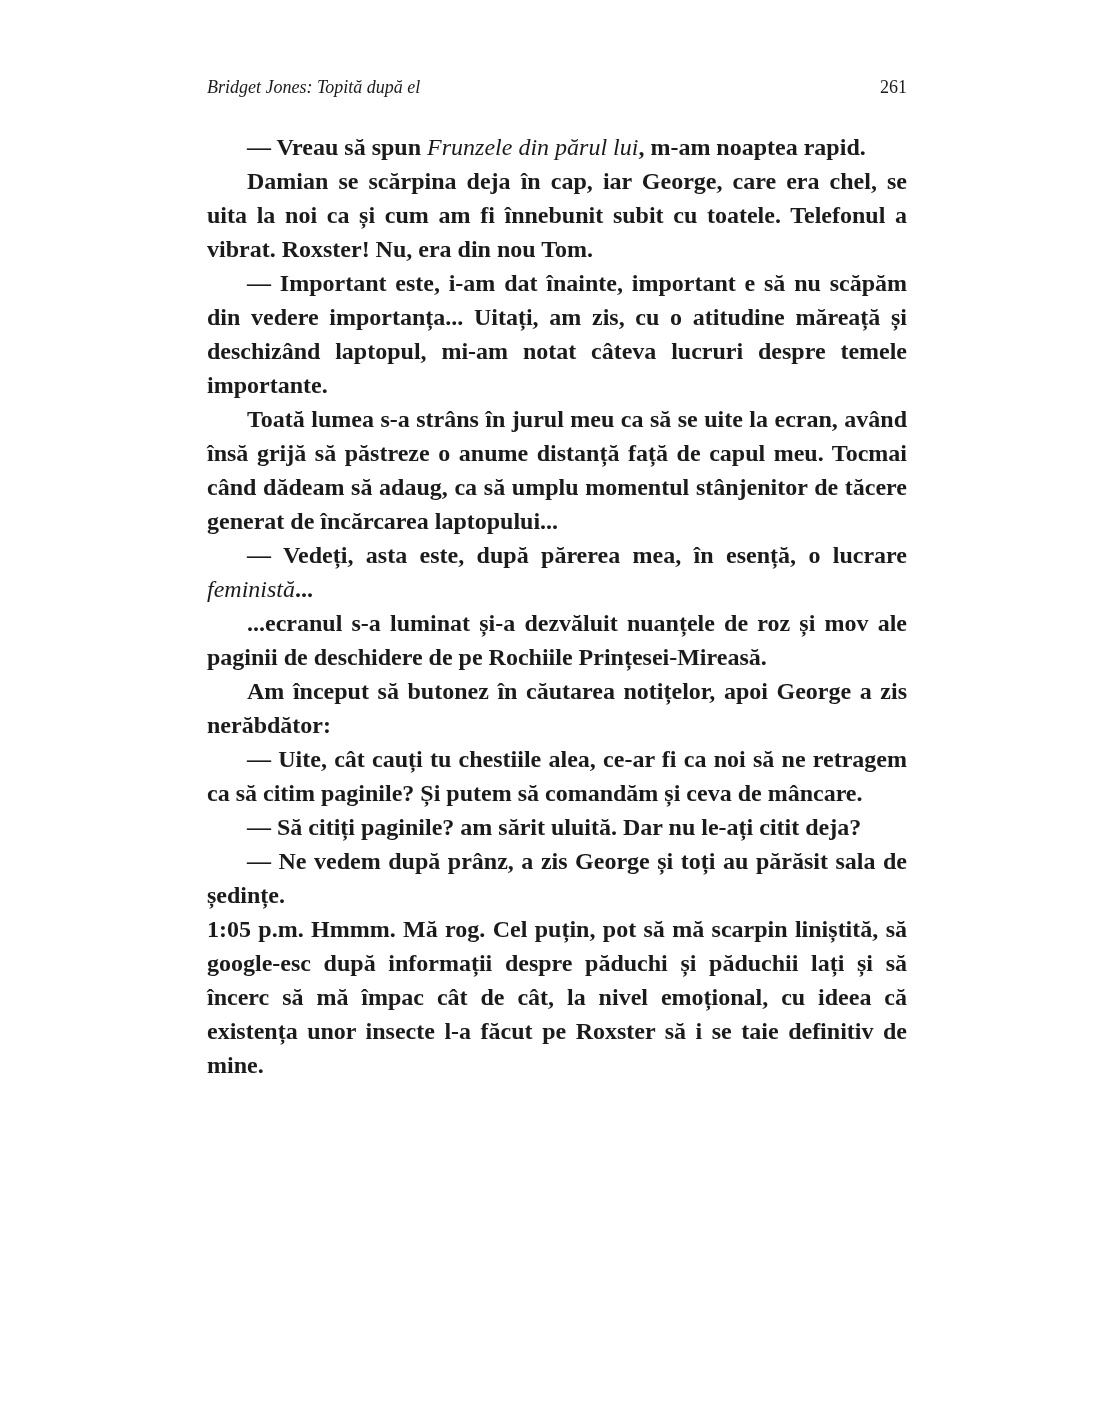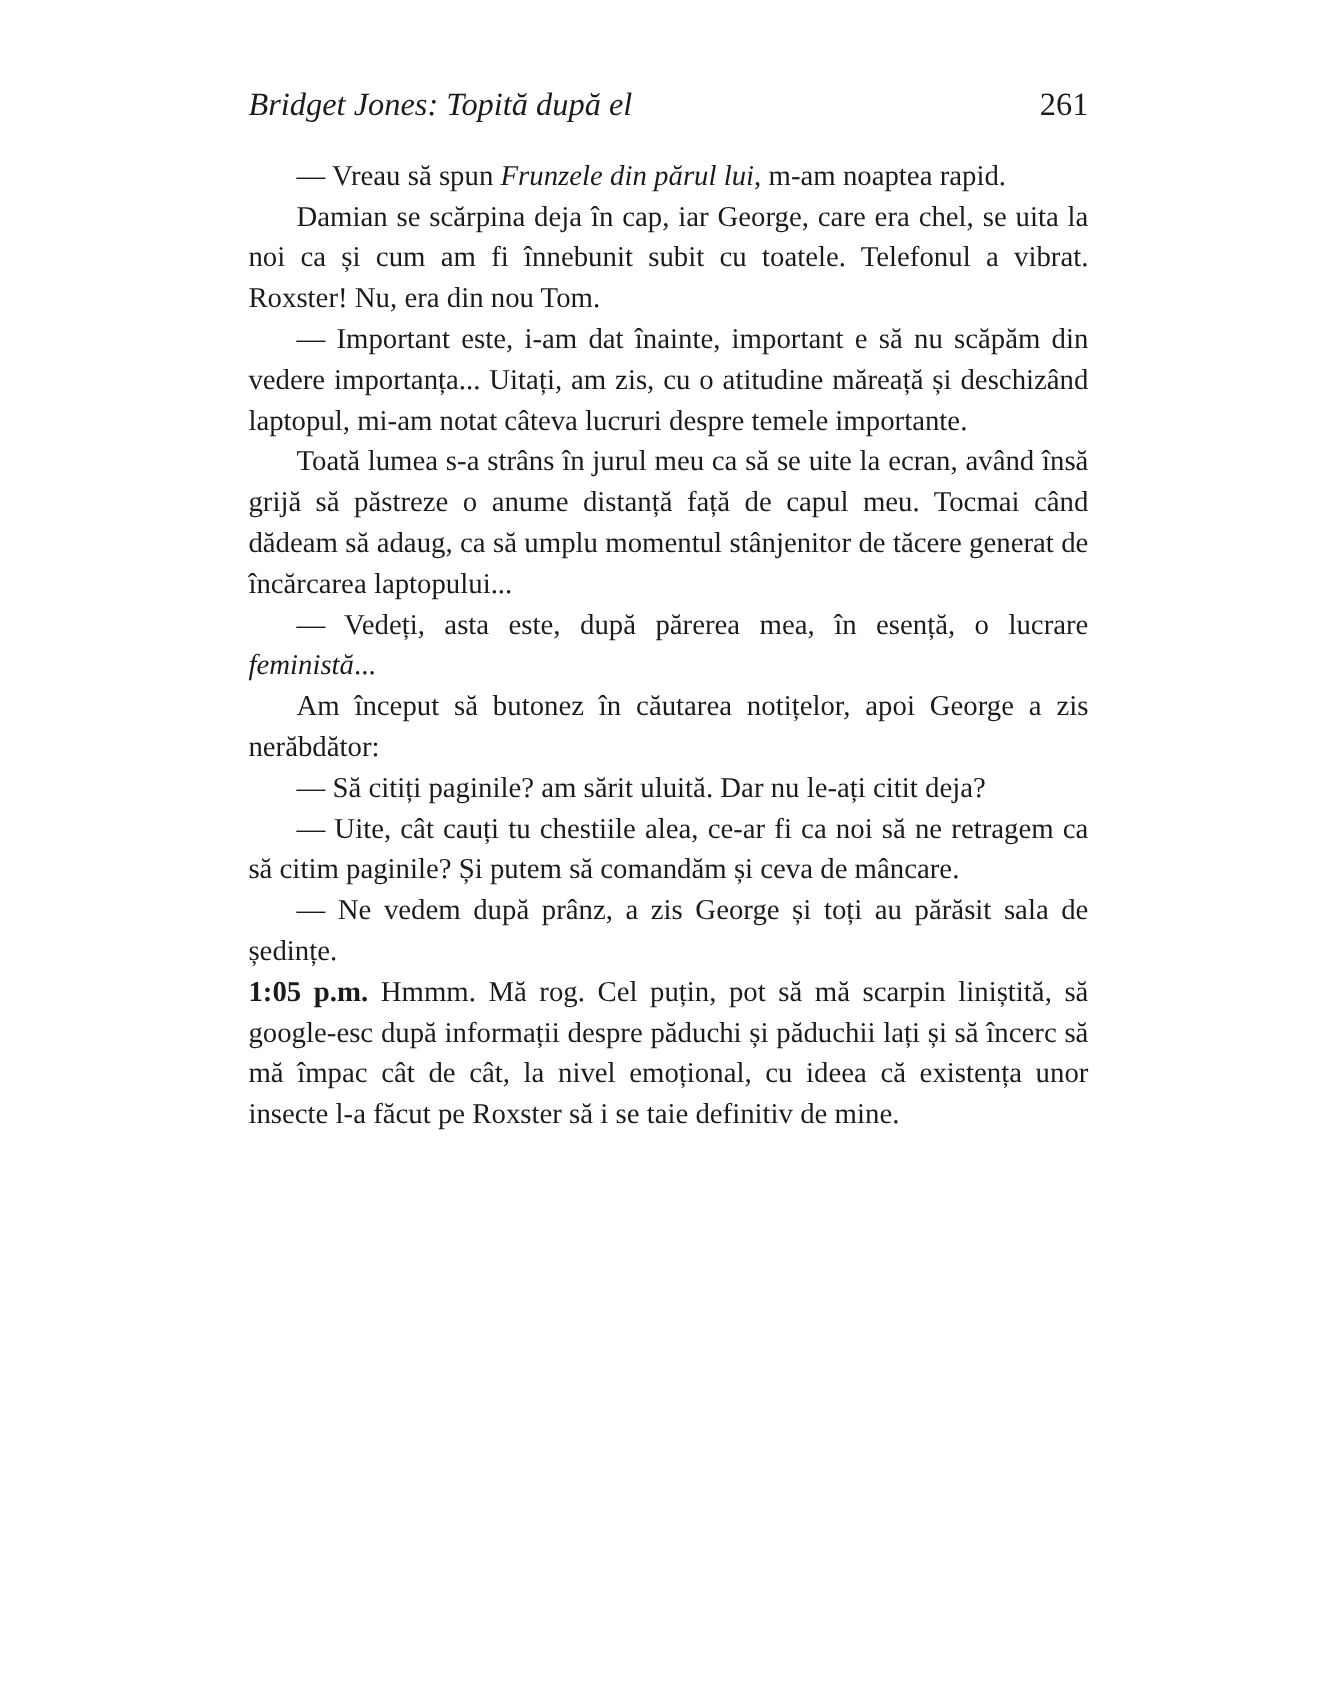--- a/index.html
+++ b/index.html
@@ -17,21 +17,21 @@
     color: #1b1b1b;
   }
   .running-header {
     position: absolute;
     top: 74px;
     left: 207px;
     width: 700px;
     display: flex;
     justify-content: space-between;
     align-items: flex-start;
-    font-size: 27px;
+    font-size: 18px;
     line-height: 26px;
   }
   .running-title {
     font-style: italic;
   }
   .page-number {
     font-style: normal;
   }
   .body-text {
     position: absolute;
@@ -46,36 +46,37 @@
     margin: 0;
     padding: 0;
   }
   .body-text p.indent {
     text-indent: 40px;
   }
   .body-text p.space-before {
   }
   .seg-italic { font-style: italic; margin-top: 24px; }
   .seg-bold   { font-weight: bold; }
-  .seg-normal { font-style: normal; font-weight: normal; }
+  .seg-normal { font-style: normal; font-weight: bold; }
 </style>
 </head>
 <body>
 
 <div class="page">
   <div class="running-header">
     <span class="running-title">Bridget Jones: Topită după el</span>
     <span class="page-number">261</span>
   </div>
 
   <div class="body-text">
       <p class="indent"><span class="seg-normal">— Vreau să spun </span><span class="seg-italic">Frunzele din părul lui</span><span class="seg-normal">, m-am noaptea rapid.</span></p>
       <p class="indent"><span class="seg-normal">Damian se scărpina deja în cap, iar George, care era chel, se uita la noi ca și cum am fi înnebunit subit cu toatele. Telefonul a vibrat. Roxster! Nu, era din nou Tom.</span></p>
       <p class="indent"><span class="seg-normal">— Important este, i-am dat înainte, important e să nu scăpăm din vedere importanța... Uitați, am zis, cu o atitudine măreață și deschizând laptopul, mi-am notat câteva lucruri despre temele importante.</span></p>
       <p class="indent"><span class="seg-normal">Toată lumea s-a strâns în jurul meu ca să se uite la ecran, având însă grijă să păstreze o anume distanță față de capul meu. Tocmai când dădeam să adaug, ca să umplu momentul stânjenitor de tăcere generat de încărcarea laptopului...</span></p>
       <p class="indent"><span class="seg-normal">— Vedeți, asta este, după părerea mea, în esență, o lucrare </span><span class="seg-italic">feministă</span><span class="seg-normal">...</span></p>
+      <p class="indent"><span class="seg-normal">...ecranul s-a luminat și-a dezvăluit nuanțele de roz și mov ale paginii de deschidere de pe Rochiile Prințesei-Mireasă.</span></p>
       <p class="indent"><span class="seg-normal">Am început să butonez în căutarea notițelor, apoi George a zis nerăbdător:</span></p>
+      <p class="indent"><span class="seg-normal">— Uite, cât cauți tu chestiile alea, ce-ar fi ca noi să ne retragem ca să citim paginile? Și putem să comandăm și ceva de mâncare.</span></p>
       <p class="indent"><span class="seg-normal">— Să citiți paginile? am sărit uluită. Dar nu le-ați citit deja?</span></p>
-      <p class="indent"><span class="seg-normal">— Uite, cât cauți tu chestiile alea, ce-ar fi ca noi să ne retragem ca să citim paginile? Și putem să comandăm și ceva de mâncare.</span></p>
       <p class="indent"><span class="seg-normal">— Ne vedem după prânz, a zis George și toți au părăsit sala de ședințe.</span></p>
       <p class=" space-before"><span class="seg-bold">1:05 p.m.</span><span class="seg-normal"> Hmmm. Mă rog. Cel puțin, pot să mă scarpin liniștită, să google-esc după informații despre păduchi și păduchii lați și să încerc să mă împac cât de cât, la nivel emoțional, cu ideea că existența unor insecte l-a făcut pe Roxster să i se taie definitiv de mine.</span></p>
     </div>
 </div>
 
 </body></html>

